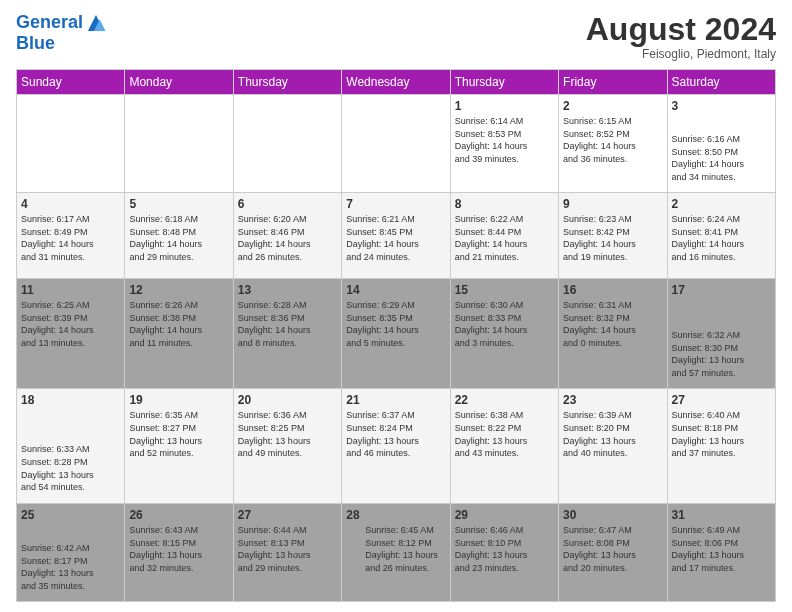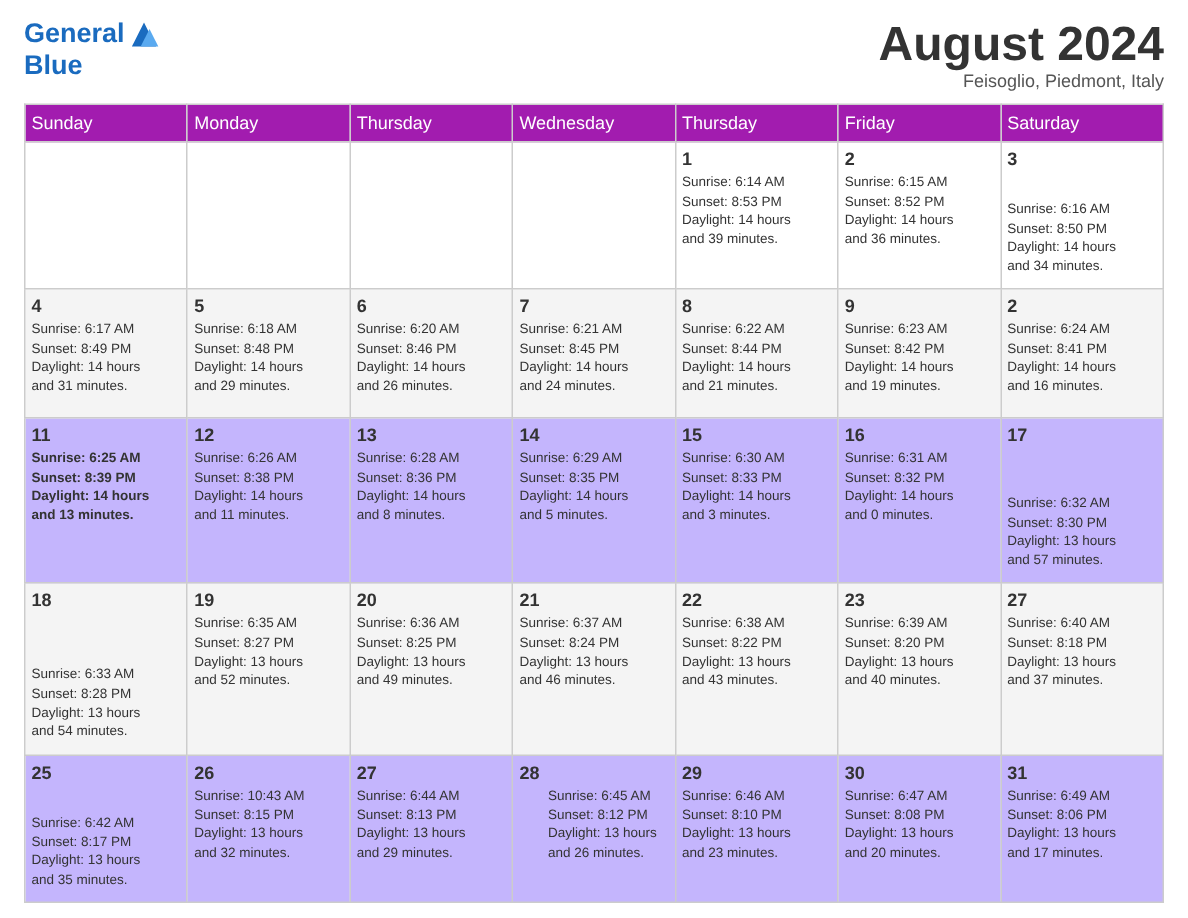--- a/index.html
+++ b/index.html
@@ -69,21 +69,21 @@
       text-align: left;
       border: 1px solid #ccc;
     }
     .calendar td {
       vertical-align: top;
       border: 1px solid #ccc;
       padding: 4px 4px;
       font-size: 9.5px;
       color: #333;
       height: 82px;
-      background: #c4b5fd;
+      background: #a3a3a3;
     }
     .calendar tr:nth-child(even) td {
       background: #f4f4f4;
     }
     .calendar tr:first-child td {
       background: #fff;
     }
     .day-num {
       font-size: 12px;
       font-weight: bold;
@@ -211,21 +211,21 @@
             <span class="day-num">2</span>
             <div class="day-info" style="white-space: pre-line;">Sunrise: 6:24 AM
 Sunset: 8:41 PM
 Daylight: 14 hours
 and 16 minutes.</div>
           </td>
         </tr>
         <tr>
           <td>
             <span class="day-num">11</span>
-            <div class="day-info" style="white-space: pre-line; font-weight: bold;">Sunrise: 6:25 AM
+            <div class="day-info" style="white-space: pre-line;">Sunrise: 6:25 AM
 Sunset: 8:39 PM
 Daylight: 14 hours
 and 13 minutes.</div>
           </td>
           <td>
             <span class="day-num">12</span>
             <div class="day-info" style="white-space: pre-line;">Sunrise: 6:26 AM
 Sunset: 8:38 PM
 Daylight: 14 hours
 and 11 minutes.</div>
@@ -320,21 +320,21 @@
         <tr>
           <td>
             <span class="day-num">25</span>
             <div class="day-info" style="white-space: pre-line; margin-top: 20px;">Sunrise: 6:42 AM
 Sunset: 8:17 PM
 Daylight: 13 hours
 and 35 minutes.</div>
           </td>
           <td>
             <span class="day-num">26</span>
-            <div class="day-info" style="white-space: pre-line;">Sunrise: 10:43 AM
+            <div class="day-info" style="white-space: pre-line;">Sunrise: 6:43 AM
 Sunset: 8:15 PM
 Daylight: 13 hours
 and 32 minutes.</div>
           </td>
           <td>
             <span class="day-num">27</span>
             <div class="day-info" style="white-space: pre-line;">Sunrise: 6:44 AM
 Sunset: 8:13 PM
 Daylight: 13 hours
 and 29 minutes.</div>

